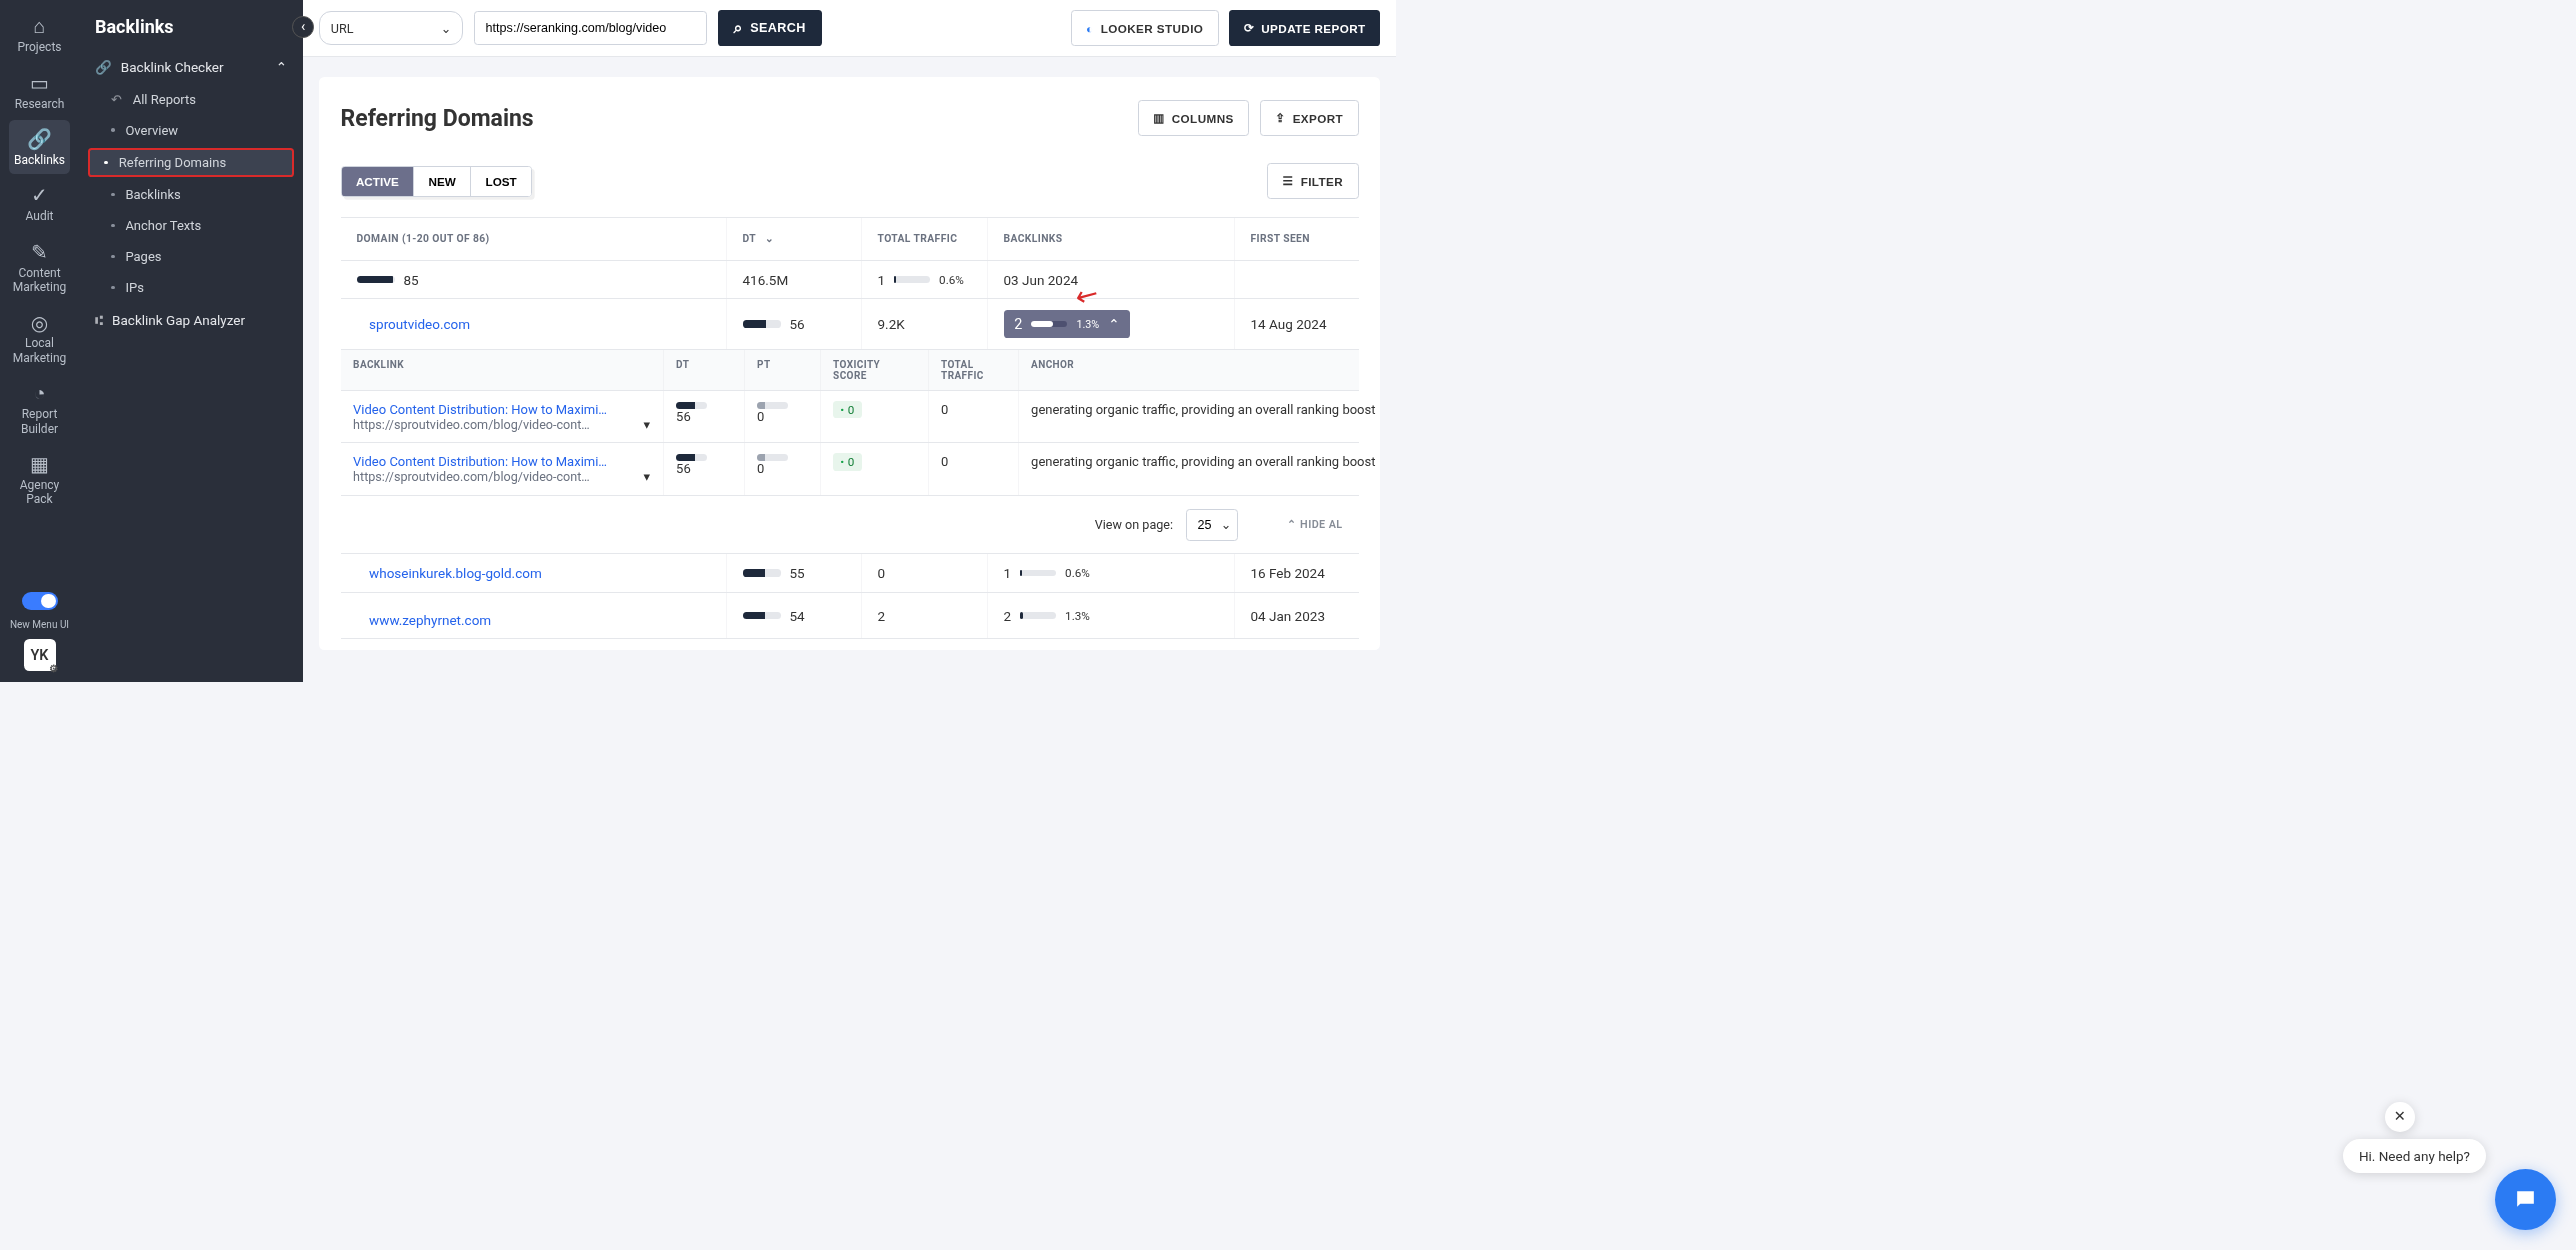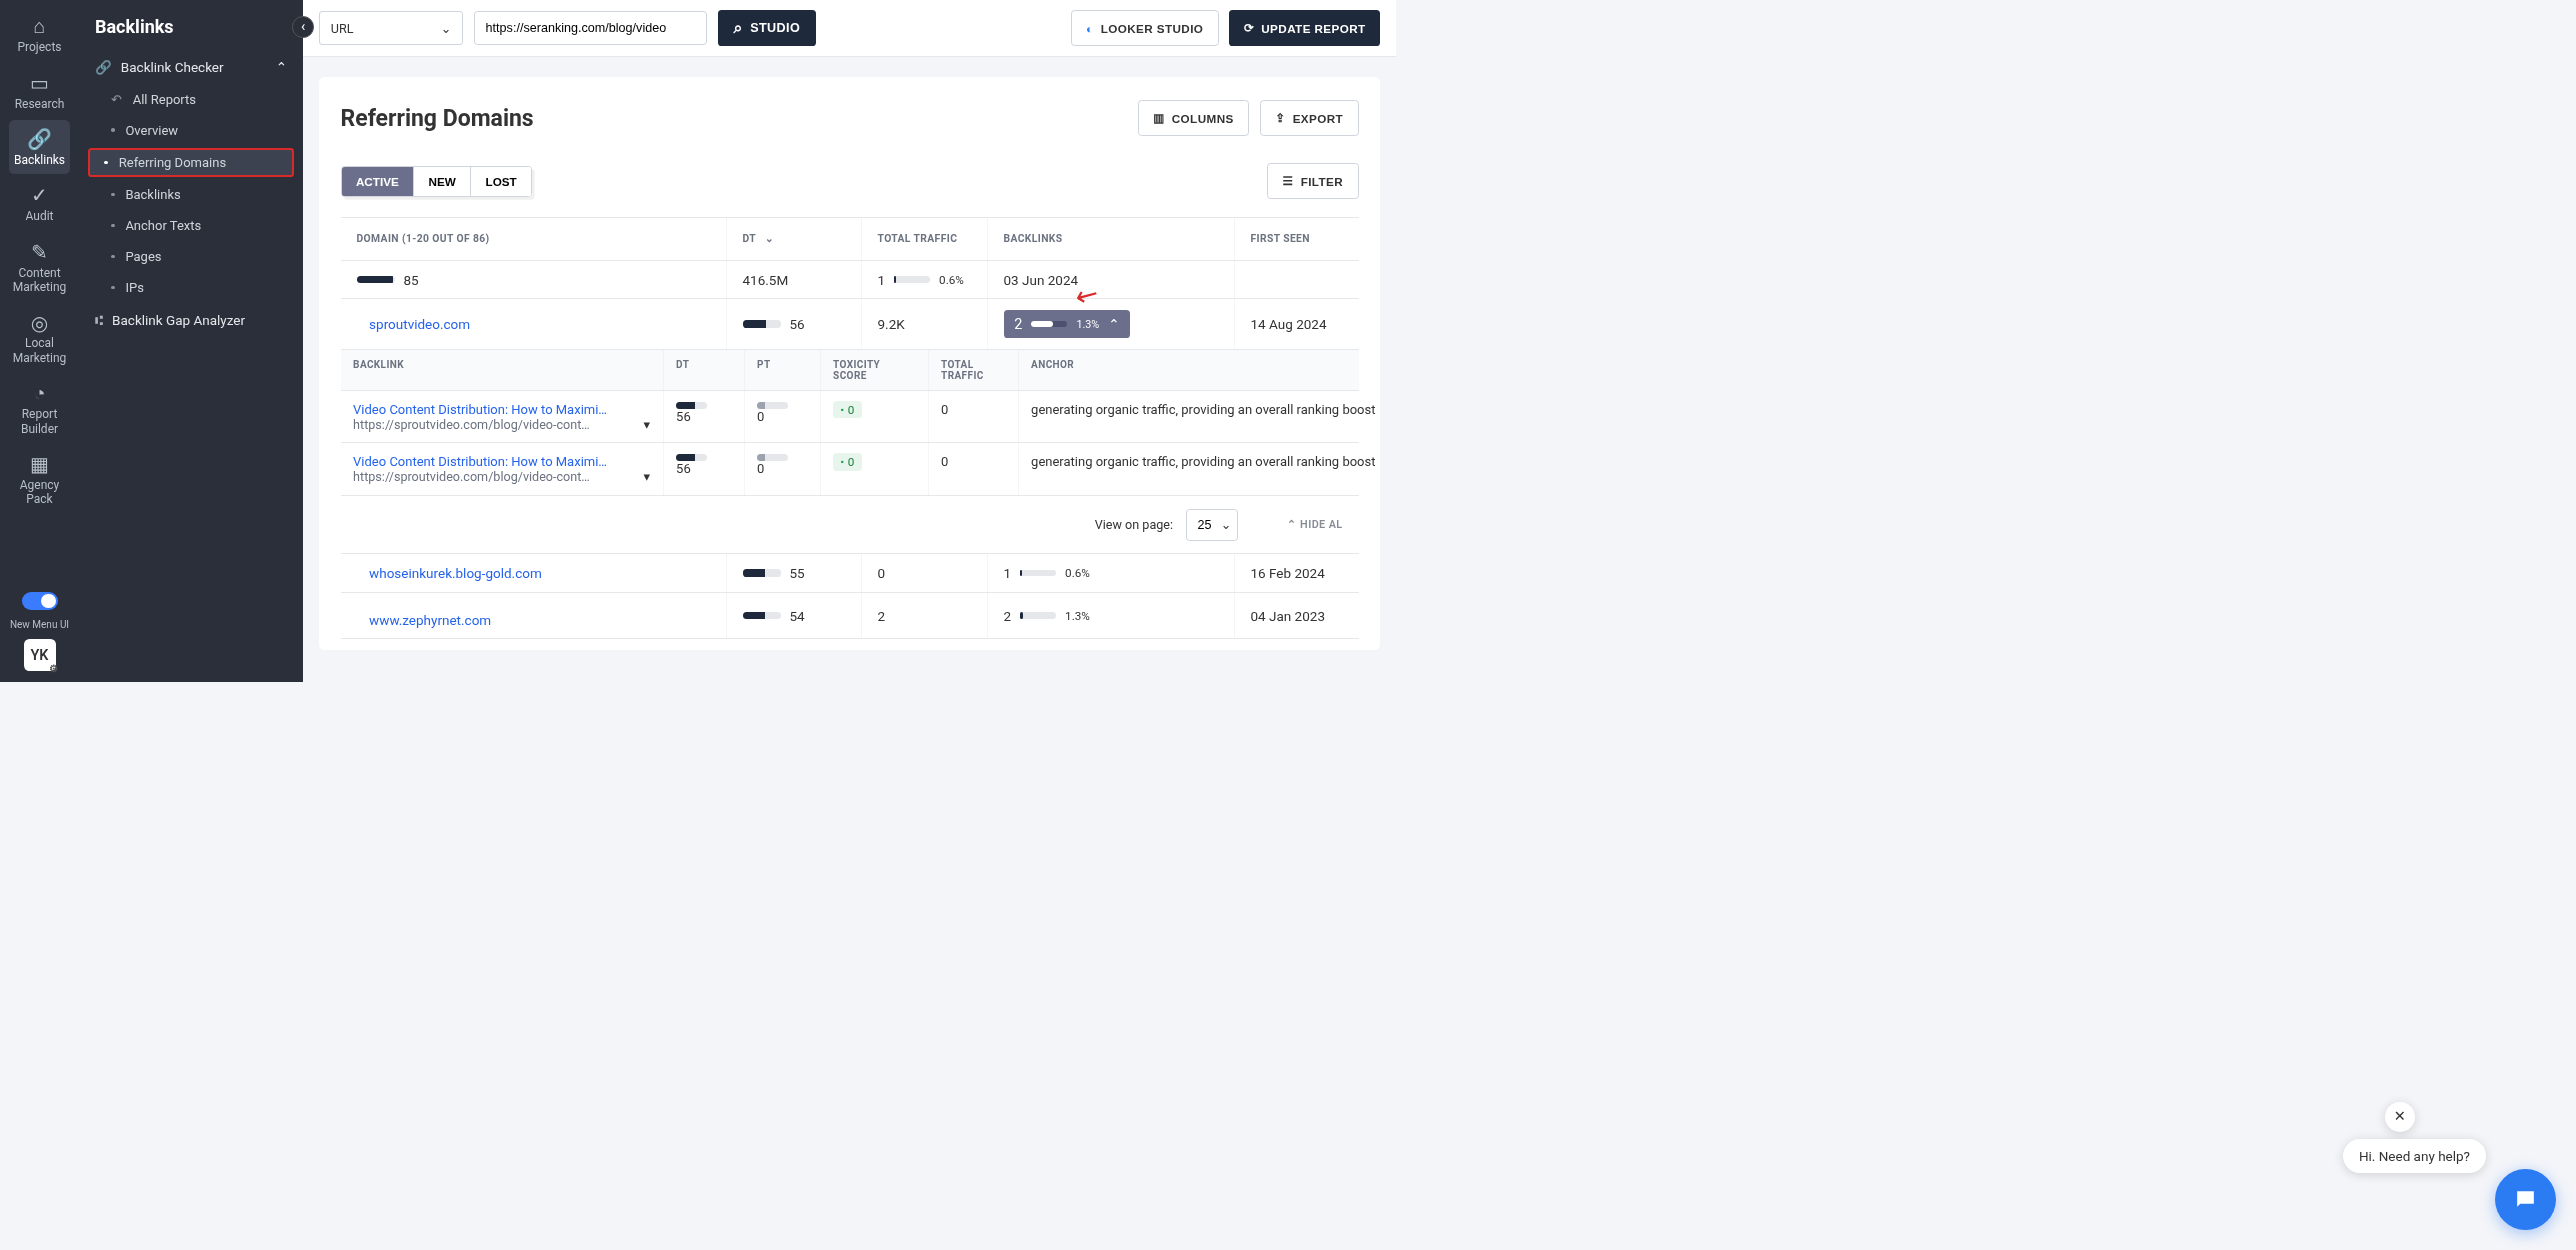--- a/index.html
+++ b/index.html
@@ -24,21 +24,21 @@
 .sec-group-hdr { display:flex; align-items:center; padding: 9px 16px; font-size: 13.5px; color: #e5e7eb; cursor:pointer;}
 .sec-group-hdr .ic { margin-right: 9px; opacity: .7; }
 .sec-group-hdr .chev { margin-left: auto; }
 .sec-link { display:flex; align-items:center; padding: 8px 16px 8px 32px; font-size: 13px; color:#d1d5db; cursor:pointer;}
 .sec-link .dot { width:3.6px; height:3.6px; border-radius:50%; background:#8a909c; margin-right:10.8px; }
 .sec-link.highlight { background:#3c4250; border:2.7px solid #d92a2a; border-radius:3.6px; margin: 1.8px 9px; padding: 5.4px 7.2px 5.4px 14.4px; }
 .sec-link.highlight .dot { background:#fff; }
 
 
 .topbar { position:absolute; left: 303px; top: 0; right: 0; height: 57px; background:#fff; border-bottom:0.9px solid #e5e7eb; display:flex; align-items:center; padding: 0 16px; gap:10.8px; }
-.select-url { width: 144px; height: 34px; border:0.9px solid #cfd4dd; border-radius:3px; display:flex; align-items:center; padding:0 10.8px; font-size:12.6px; cursor:pointer; }
+.select-url { width: 144px; height: 34px; border:0.9px solid #cfd4dd; border-radius:12px; display:flex; align-items:center; padding:0 10.8px; font-size:12.6px; cursor:pointer; }
 .select-url .chev { margin-left:auto; }
 .url-input { width: 233px; height: 34px; border:0.9px solid #cfd4dd; border-radius:3.6px; padding:0 10.8px; font-size:12.6px; }
 .btn-search { height: 36px; background:#1e293b; color:#fff; border:none; border-radius:3.6px; padding:0 16px; font-size:12.6px; font-weight:600; letter-spacing:0.4px; display:flex; align-items:center; gap:7.2px; cursor:pointer;}
 .btn-outline { height:36px; background:#fff; border:0.9px solid #cfd4dd; border-radius:3.6px; padding: 0 14.4px; font-size:11.7px; font-weight:600; letter-spacing:0.4px; display:flex; align-items:center; gap:7.2px; cursor:pointer; color:#333;}
 .btn-dark { background:#1e293b; color:#fff; border:none; }
 .spacer { flex:1; }
 
 
 .main { position:absolute; left:303px; top:57px; right:0; bottom:0; overflow:auto; padding: 20px 16px; }
 .card { background:#fff; border-radius:5.4px; padding: 23px 21.5px 10.8px; }
@@ -179,21 +179,21 @@
 </div>
 
 <div class="topbar">
   <div class="select-url">
       <span>URL</span>
       <span class="chev">⌄</span>
     </div>
   <input class="url-input" value="https://seranking.com/blog/video" style="">
   <button class="btn-search">
       <span style="font-size:16px;">⌕</span>
-      <span>STUDIO</span>
+      <span>SEARCH</span>
     </button>
   <div class="spacer"></div>
   <button class="btn-outline">
       <span style="color:#2b7bf3;">◐</span>
       <span>LOOKER STUDIO</span>
     </button>
   <button class="btn-outline btn-dark">
       <span>⟳</span>
       <span>UPDATE REPORT</span>
     </button>

